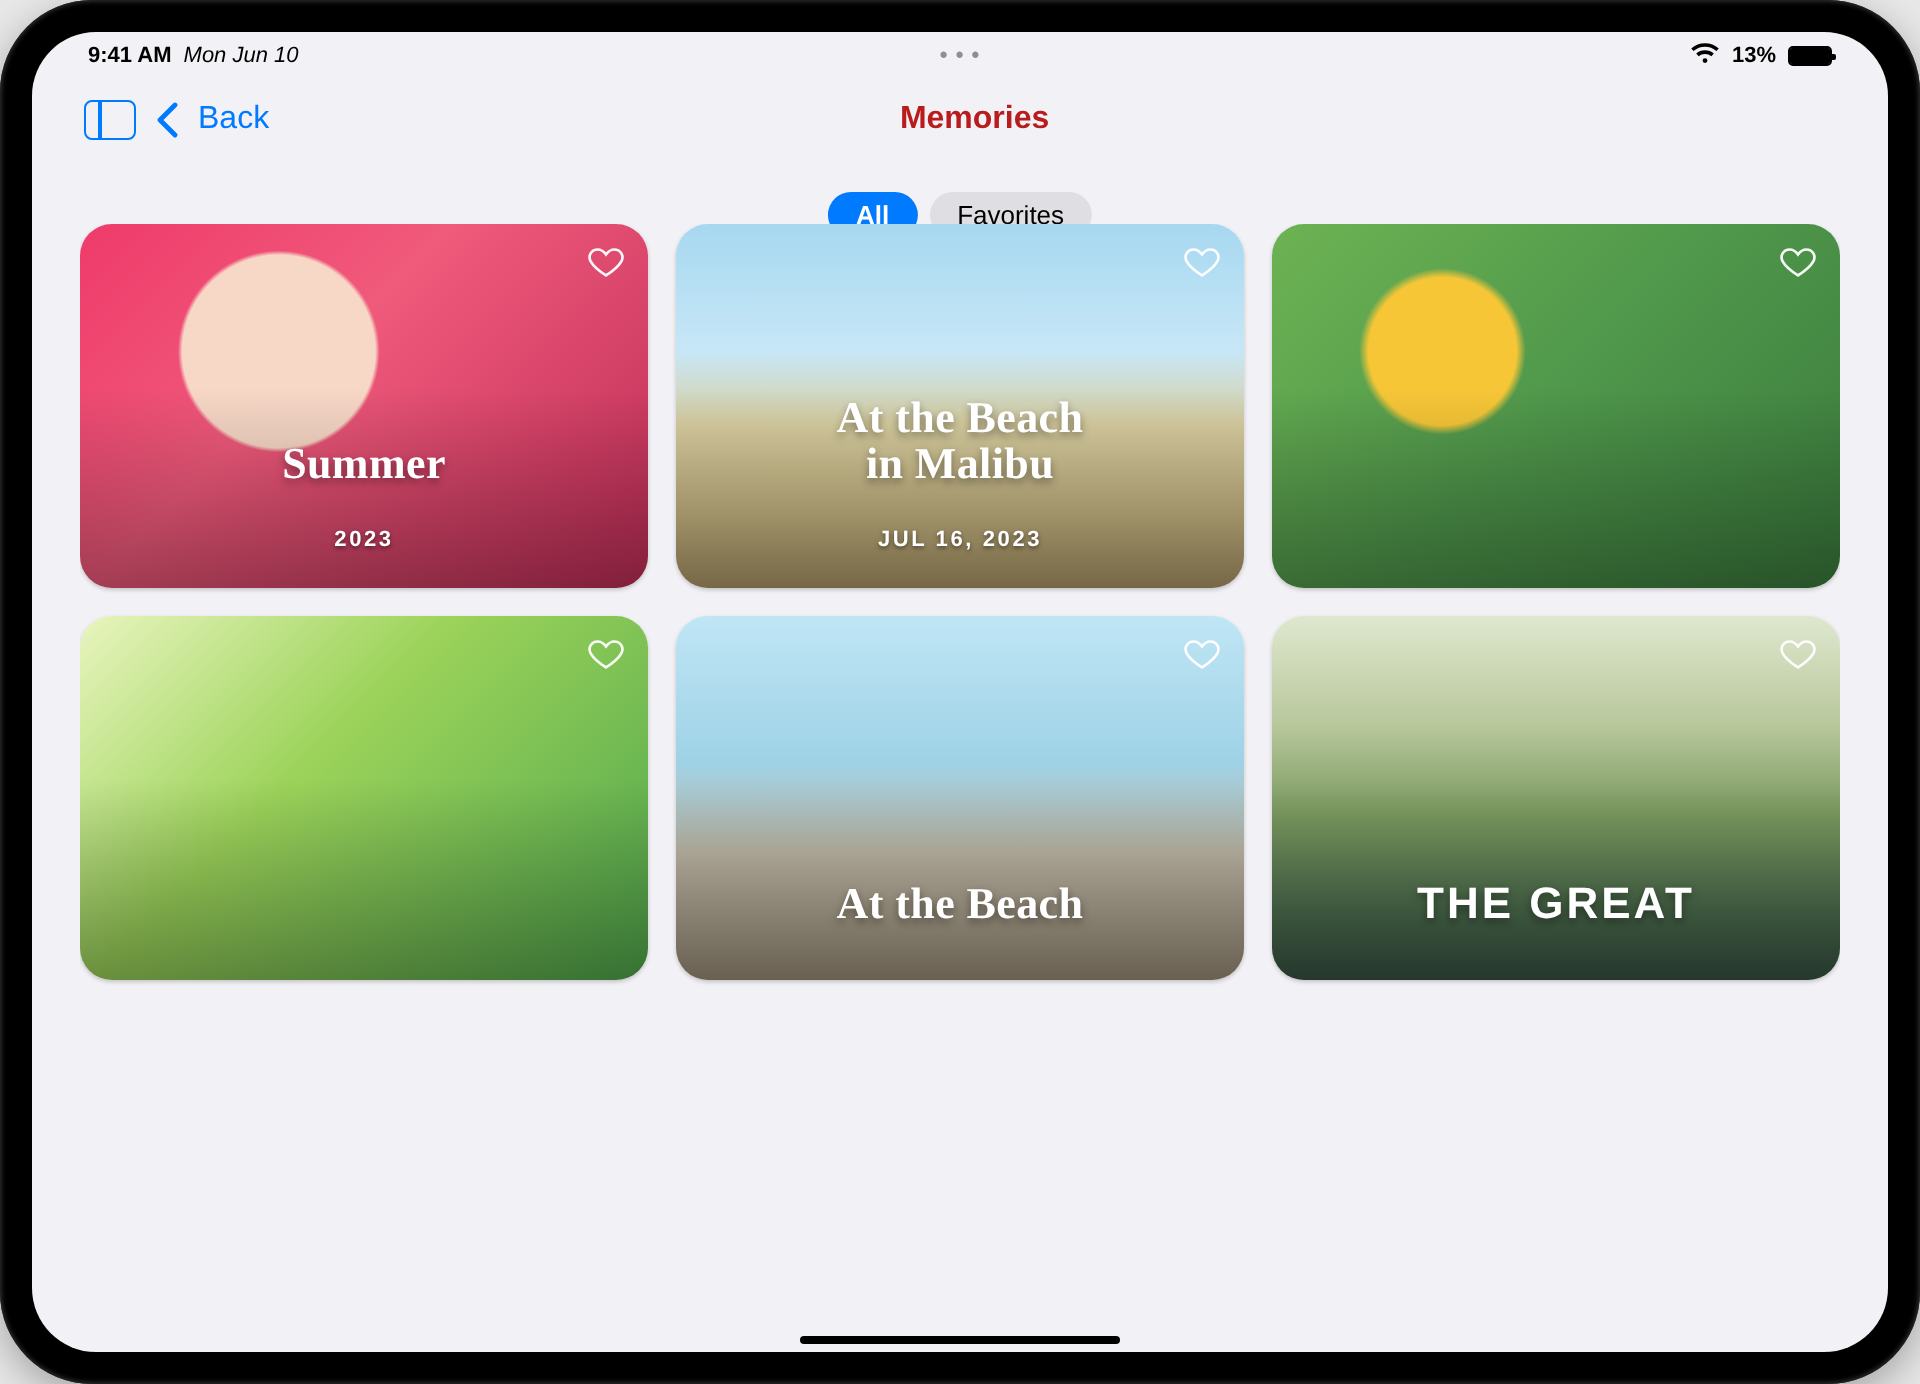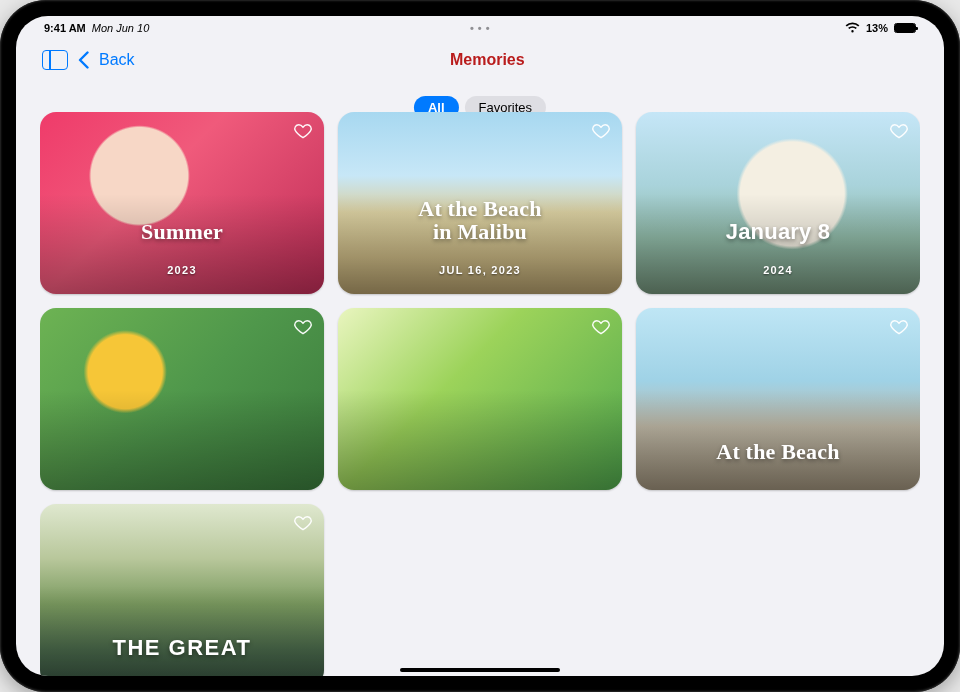--- a/index.html
+++ b/index.html
@@ -244,32 +244,20 @@
               <path d="M12 20s-7-4.4-9.2-8.4C.9 8.1 3.4 4.5 7 4.5c2 0 3.6 1.1 5 3 1.4-1.9 3-3 5-3 3.6 0 6.1 3.6 4.2 7.1C19 15.6 12 20 12 20Z" fill="none" stroke="#fff" stroke-width="1.6"></path>
             </svg>
         </span>
         <div class="titles">
           <div class="t serif" style="white-space:pre-line">At the Beach
 in Malibu</div>
           <div class="d">JUL 16, 2023</div>
         </div>
       </div>
 
-      <div class="card">
-        <div class="bg bg3"></div>
-        <span class="heart">
-          <svg width="20" height="20" viewBox="0 0 24 24">
-              <path d="M12 20s-7-4.4-9.2-8.4C.9 8.1 3.4 4.5 7 4.5c2 0 3.6 1.1 5 3 1.4-1.9 3-3 5-3 3.6 0 6.1 3.6 4.2 7.1C19 15.6 12 20 12 20Z" fill="none" stroke="#fff" stroke-width="1.6"></path>
-            </svg>
-        </span>
-        <div class="titles">
-          <div class="t">January 8</div>
-          <div class="d">2024</div>
-        </div>
-      </div>
 
       <div class="card">
         <div class="bg bg4"></div>
         <span class="heart">
           <svg width="20" height="20" viewBox="0 0 24 24">
               <path d="M12 20s-7-4.4-9.2-8.4C.9 8.1 3.4 4.5 7 4.5c2 0 3.6 1.1 5 3 1.4-1.9 3-3 5-3 3.6 0 6.1 3.6 4.2 7.1C19 15.6 12 20 12 20Z" fill="none" stroke="#fff" stroke-width="1.6"></path>
             </svg>
         </span>
       </div>
 

